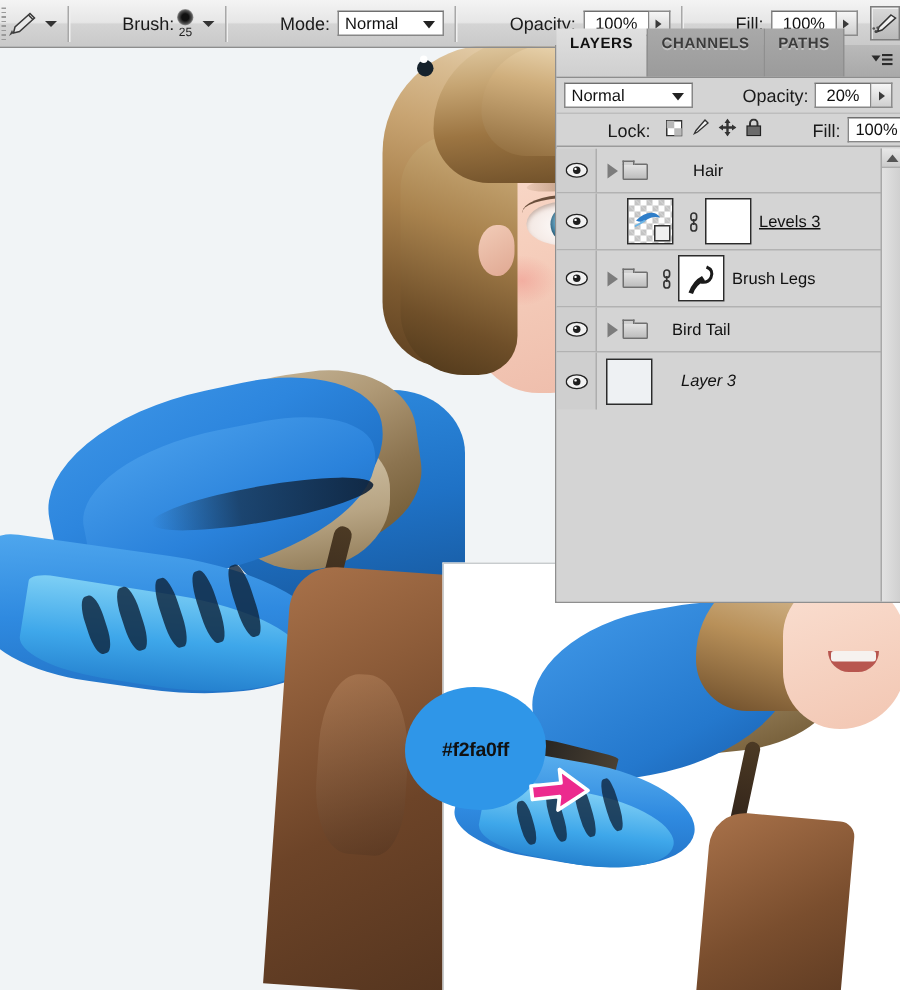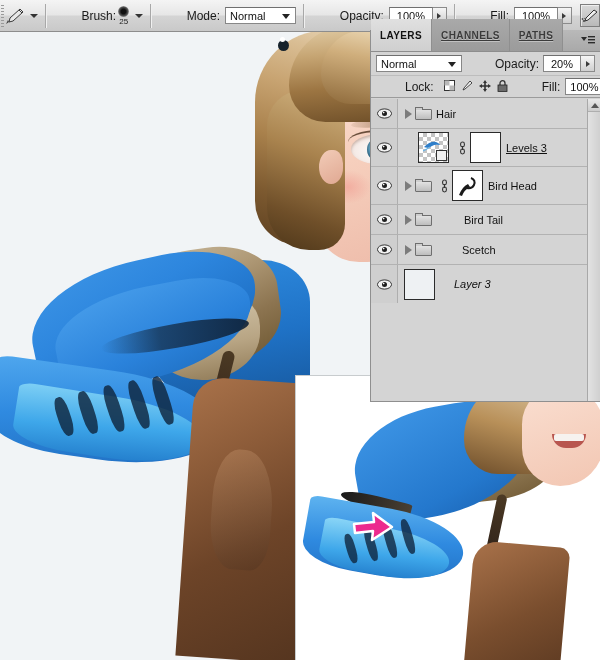--- a/index.html
+++ b/index.html
@@ -223,25 +223,25 @@
     box-shadow:inset 1px 1px 0 rgba(255,255,255,.6);box-sizing:border-box;}
 
   
   .panel{
     position:absolute;left:370px;top:30px;width:230px;height:372px;
     background:#d4d4d4;border-left:1px solid #8f8f8f;border-bottom:1px solid #8f8f8f;
     font-size:11px;color:#111;box-sizing:border-box;
   }
   .tabbar{height:21px;display:flex;align-items:flex-end;position:relative;
     background:linear-gradient(180deg,#b9b9b9,#a9a9a9);border-bottom:1px solid #8d8d8d;}
-  .tab{height:19px;padding:16px 9px;display:flex;align-items:center;font-size:10px;font-weight:bold;
+  .tab{height:19px;padding:16px 9px;display:flex;align-items:flex-end;font-size:10px;font-weight:bold;
     letter-spacing:.4px;color:#2a2a2a;border-right:1px solid #8f8f8f;box-sizing:border-box;}
   .tab.active{background:linear-gradient(180deg,#e0e0e0,#cfcfcf);color:#111;}
   .tab.inactive{background:linear-gradient(180deg,#a9a9a9,#9b9b9b);color:#3b3b3b;
-    text-shadow:0 1px 0 rgba(255,255,255,.35);text-decoration:underline;}
+    text-shadow:0 1px 0 rgba(255,255,255,.35);}
   .panelmenu{position:absolute;right:3px;top:3px;width:18px;height:15px;
     display:flex;align-items:center;justify-content:center;}
 
   .blendrow{height:24px;display:flex;align-items:center;padding:0 5px;gap:4px;
     background:#d4d4d4;border-bottom:1px solid #bdbdbd;box-sizing:border-box;}
   .lockrow{height:22px;display:flex;align-items:center;padding:0 5px;gap:5px;
     background:#d4d4d4;border-bottom:1px solid #9b9b9b;box-sizing:border-box;}
   .lockicons{display:flex;align-items:center;gap:6px;margin-left:5px;}
 
   .list{position:absolute;left:0;top:69px;width:217px;height:302px;background:#d4d4d4;overflow:hidden;}
@@ -347,20 +347,23 @@
       <div class="i-branch"></div>
       <div class="i-girl">
         <div class="i-hair"></div>
         <div class="i-face"></div>
         <div class="i-mouth">
           <div class="i-teeth"></div>
         </div>
       </div>
     </div>
 
+    <div class="bubble">
+      <span>#f2fa0ff</span>
+    </div>
     <div class="arrow">
       <svg width="42" height="34" viewBox="0 0 42 34">
         <path d="M2 14 L22 12 L21 3 L40 17 L20 30 L21 21 L3 23 Z" fill="#ec2a8e" stroke="#ffffff" stroke-width="2.5" stroke-linejoin="round"></path>
       </svg>
     </div>
   </div>
 
   <div class="optbar">
     <div class="grip">
         <i></i>
@@ -507,21 +510,21 @@
       <div class="row">
         <div class="eyecell">
           <svg width="15" height="11" viewBox="0 0 15 11">
               <ellipse cx="7.5" cy="5.5" rx="7" ry="4.6" fill="#f2f2f2" stroke="#222" stroke-width=".9"></ellipse>
               <circle cx="7.5" cy="5.5" r="2.5" fill="#1e1e1e"></circle>
               <circle cx="6.7" cy="4.6" r=".8" fill="#fff"></circle>
             </svg>
         </div>
         <span class="tri"></span>
         <span class="folder"></span>
-        <span class="lname" style="">Hair</span>
+        <span class="lname" style="margin-left:26px;">Hair</span>
       </div>
 
 
 
 
       <div class="row tall">
         <div class="eyecell">
           <svg width="15" height="11" viewBox="0 0 15 11">
               <ellipse cx="7.5" cy="5.5" rx="7" ry="4.6" fill="#f2f2f2" stroke="#222" stroke-width=".9"></ellipse>
               <circle cx="7.5" cy="5.5" r="2.5" fill="#1e1e1e"></circle>
@@ -563,48 +566,36 @@
               <rect x="2.6" y="8" width="3.8" height="5" rx="1.9" fill="none" stroke="#333" stroke-width="1.1"></rect>
               <line x1="4.5" y1="5" x2="4.5" y2="9" stroke="#333" stroke-width="1.1"></line>
             </svg>
         </span>
         <span class="thumb">
           <svg width="29" height="29" viewBox="0 0 29 29">
               <path d="M18 7 q5 2 3 7 q-2 4 -7 3" fill="none" stroke="#1a1a1a" stroke-width="2"></path>
               <path d="M6 24 q3 -8 9 -11 l2 3 q-6 3 -8 9 Z" fill="#1a1a1a"></path>
             </svg>
         </span>
-        <span class="lname">Bird Head</span>
+        <span class="lname">Brush Legs</span>
       </div>
 
       <div class="row">
         <div class="eyecell">
           <svg width="15" height="11" viewBox="0 0 15 11">
               <ellipse cx="7.5" cy="5.5" rx="7" ry="4.6" fill="#f2f2f2" stroke="#222" stroke-width=".9"></ellipse>
               <circle cx="7.5" cy="5.5" r="2.5" fill="#1e1e1e"></circle>
               <circle cx="6.7" cy="4.6" r=".8" fill="#fff"></circle>
             </svg>
         </div>
         <span class="tri"></span>
         <span class="folder"></span>
-        <span class="lname" style="margin-left:28px;">Bird Tail</span>
-      </div>
-
-      <div class="row">
-        <div class="eyecell">
-          <svg width="15" height="11" viewBox="0 0 15 11">
-              <ellipse cx="7.5" cy="5.5" rx="7" ry="4.6" fill="#f2f2f2" stroke="#222" stroke-width=".9"></ellipse>
-              <circle cx="7.5" cy="5.5" r="2.5" fill="#1e1e1e"></circle>
-              <circle cx="6.7" cy="4.6" r=".8" fill="#fff"></circle>
-            </svg>
-        </div>
-        <span class="tri"></span>
-        <span class="folder"></span>
-        <span class="lname" style="margin-left:26px;">Scetch</span>
-      </div>
+        <span class="lname" style="margin-left:12px;">Bird Tail</span>
+      </div>
+
 
       <div class="row tall" style="border-bottom:none;">
         <div class="eyecell">
           <svg width="15" height="11" viewBox="0 0 15 11">
               <ellipse cx="7.5" cy="5.5" rx="7" ry="4.6" fill="#f2f2f2" stroke="#222" stroke-width=".9"></ellipse>
               <circle cx="7.5" cy="5.5" r="2.5" fill="#1e1e1e"></circle>
               <circle cx="6.7" cy="4.6" r=".8" fill="#fff"></circle>
             </svg>
         </div>
         <span style="width:6px;"></span>

